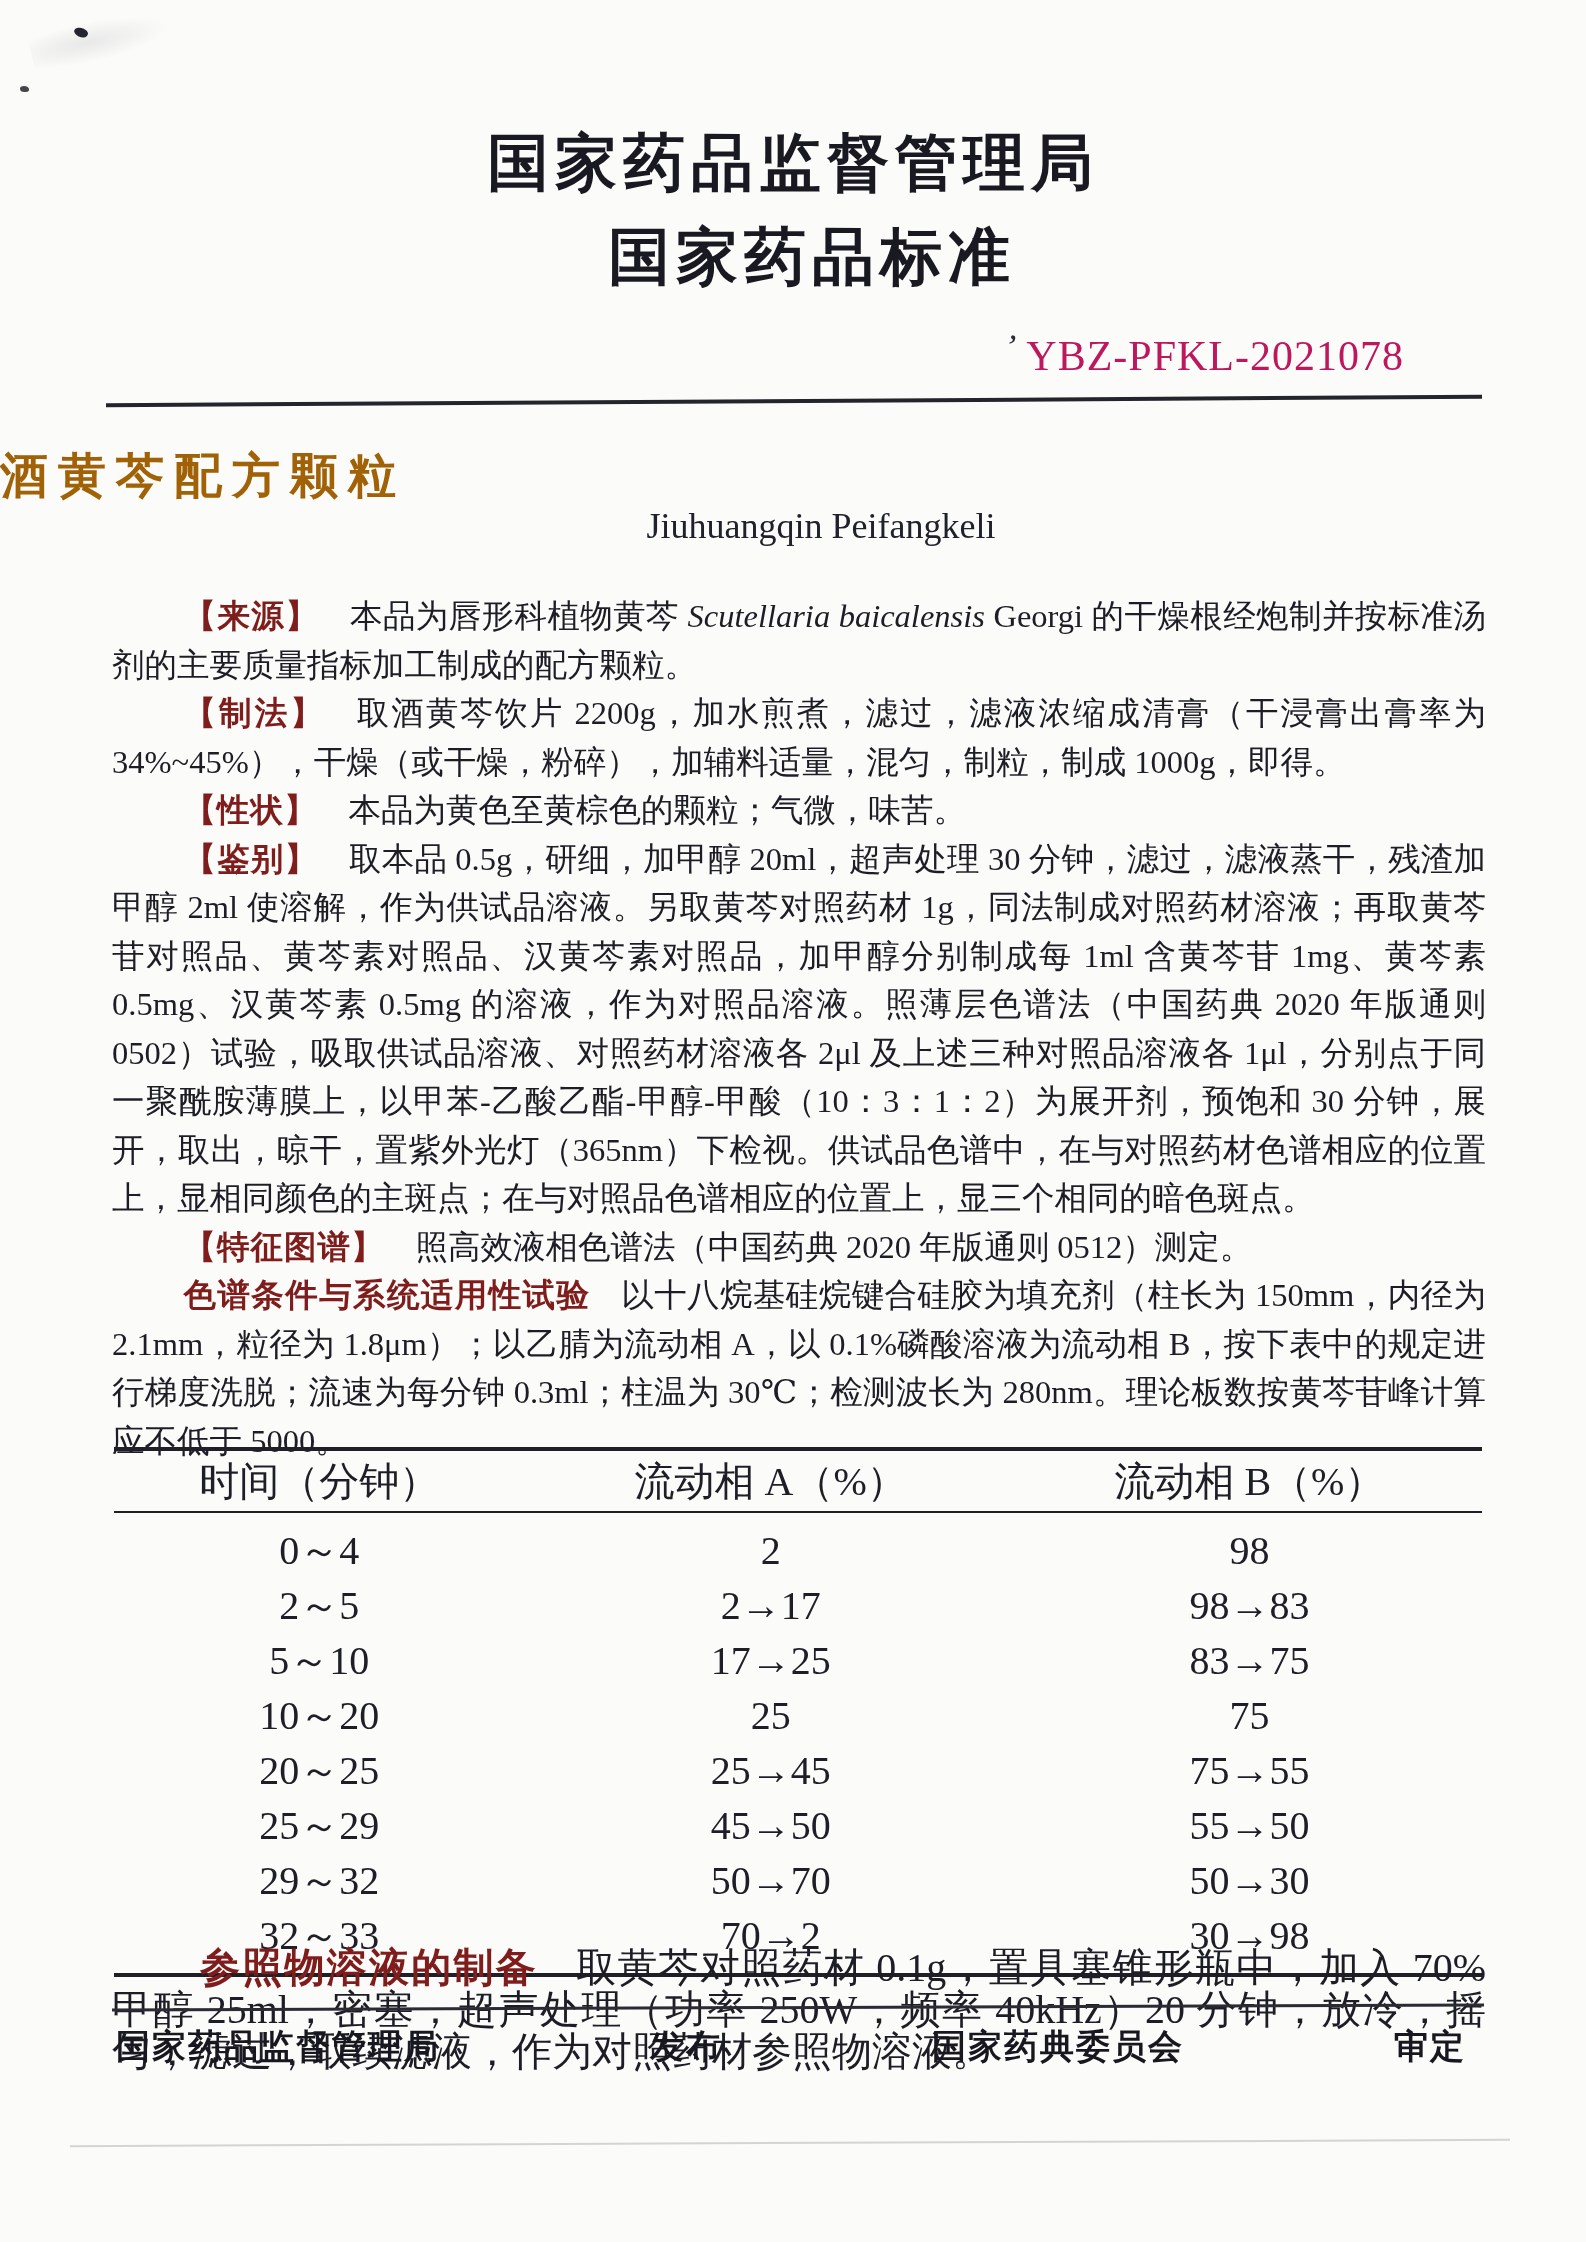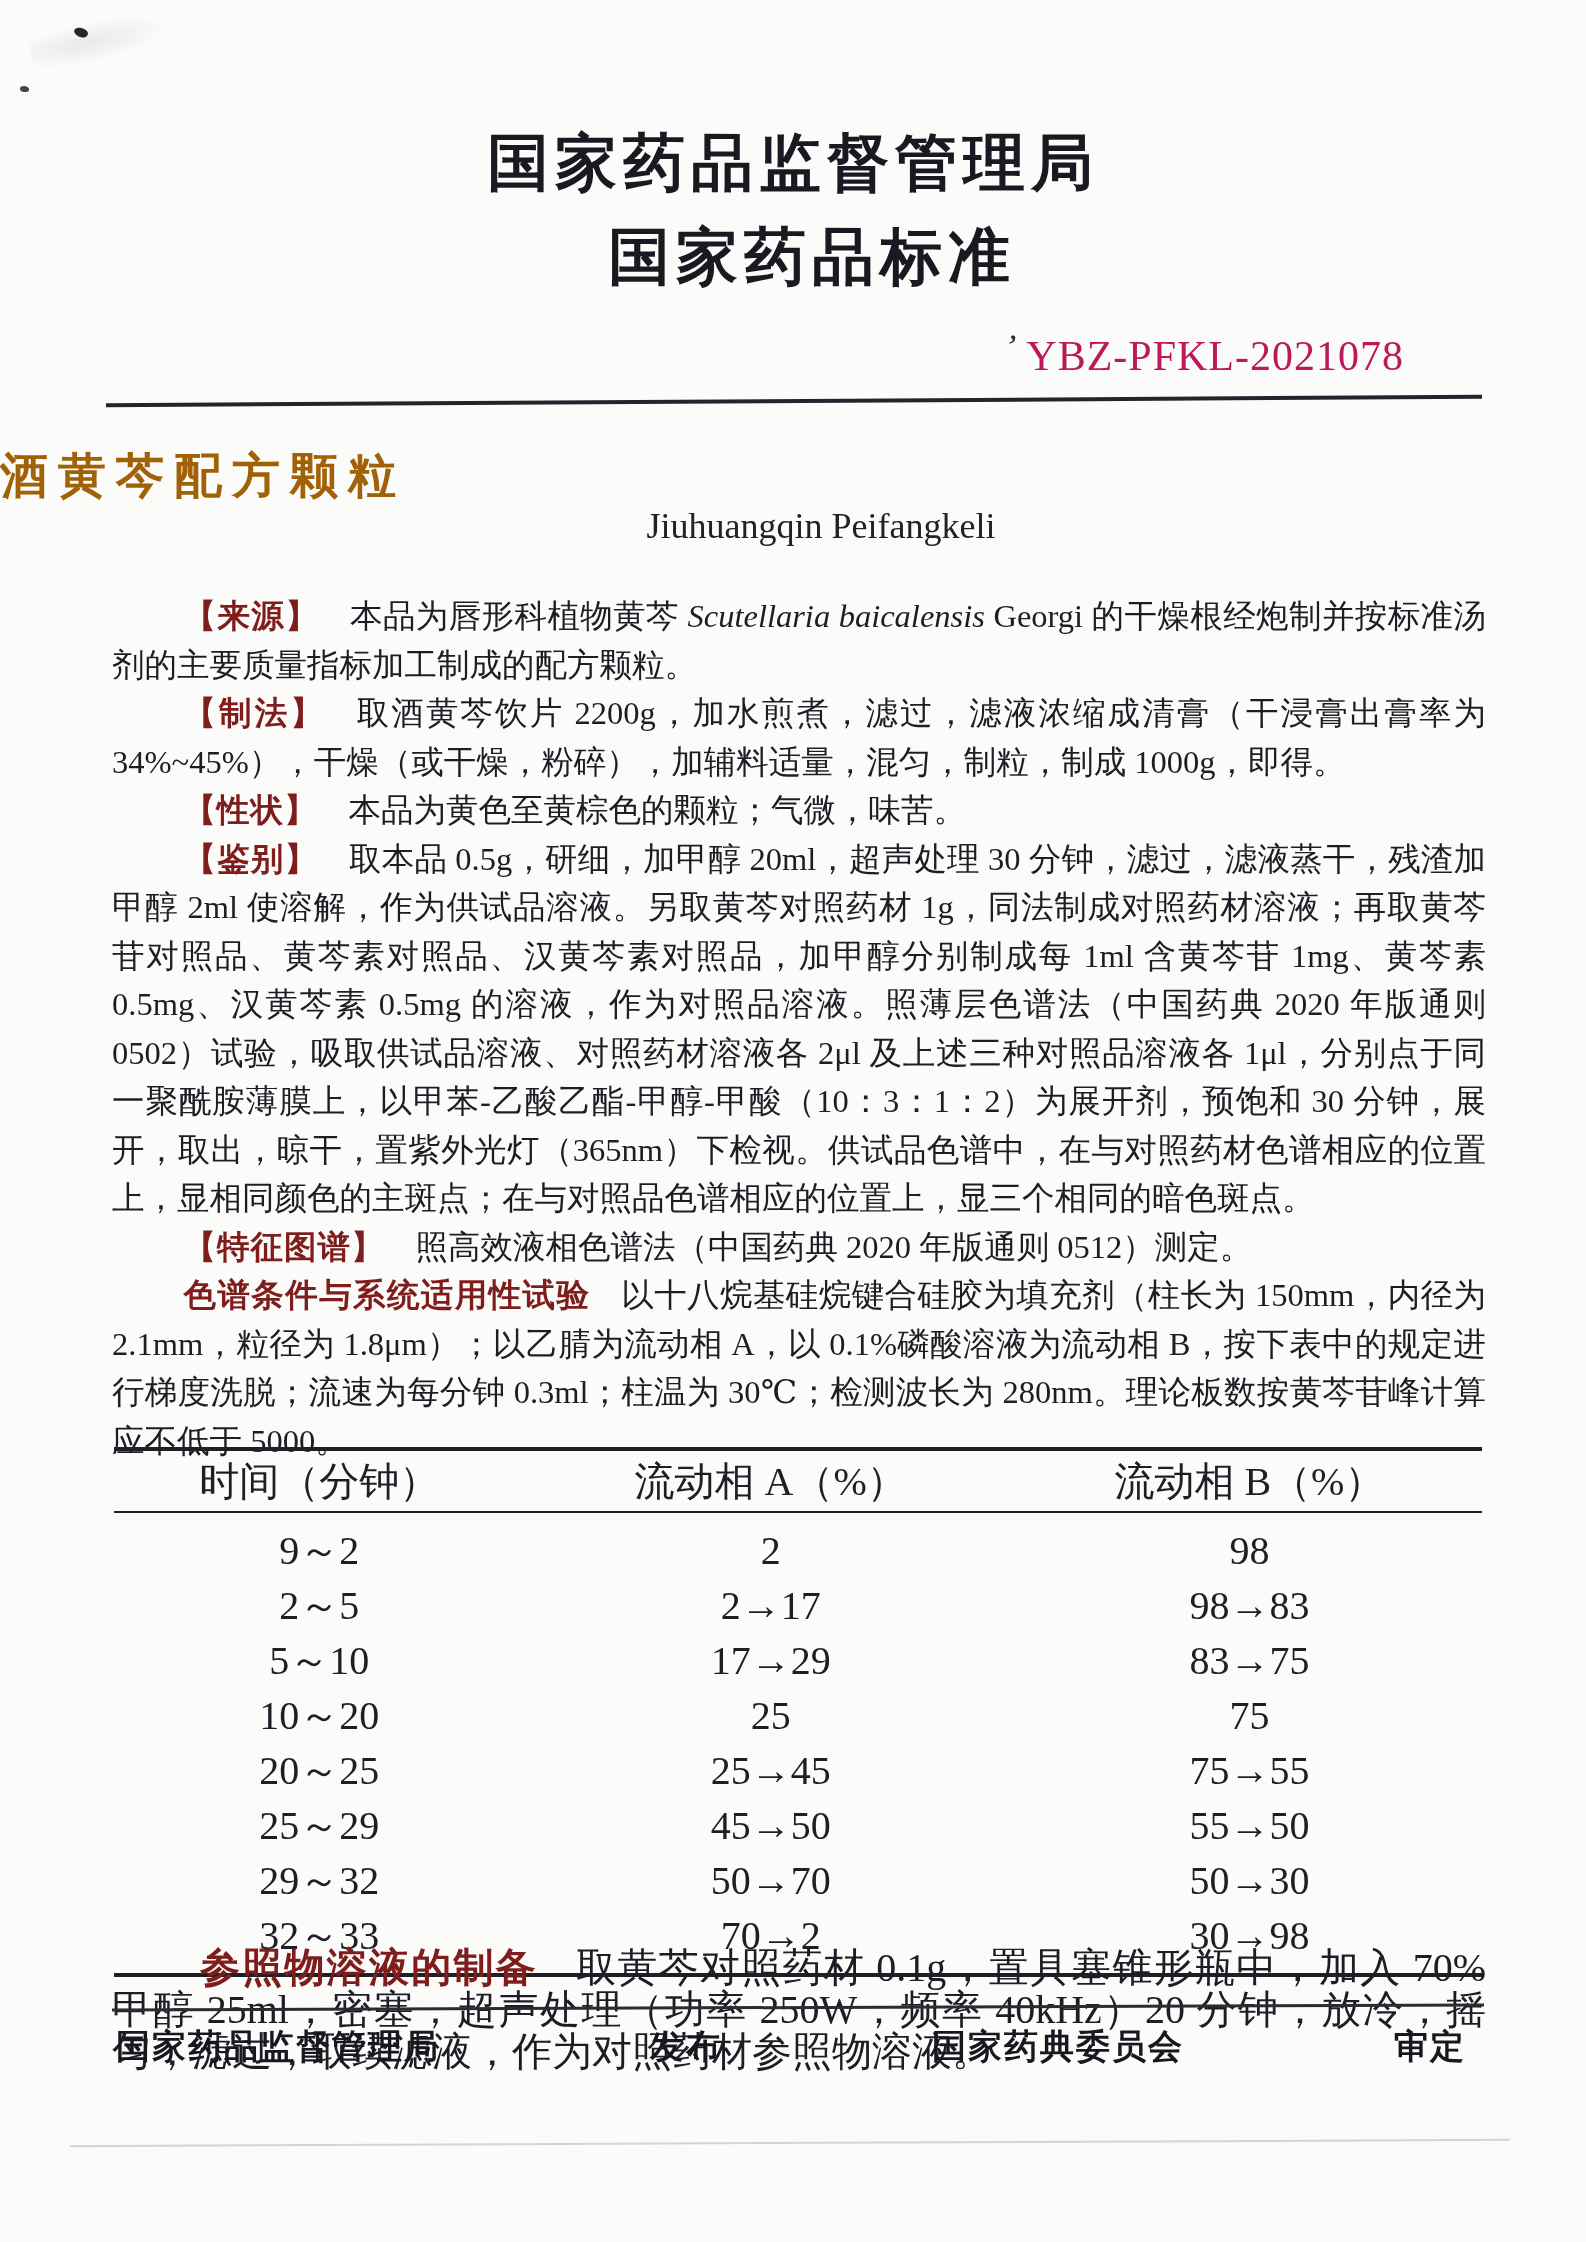--- a/index.html
+++ b/index.html
@@ -136,32 +136,32 @@
   <table class="gradient-table">
     <thead>
       <tr>
         <th class="col-time">时间（分钟）</th>
         <th class="col-a">流动相 A（%）</th>
         <th class="col-b">流动相 B（%）</th>
       </tr>
     </thead>
     <tbody>
       <tr class="first-data">
-        <td>9～2</td>
+        <td>0～4</td>
         <td>2</td>
         <td>98</td>
       </tr>
       <tr>
         <td>2～5</td>
         <td>2→17</td>
         <td>98→83</td>
       </tr>
       <tr>
         <td>5～10</td>
-        <td>17→29</td>
+        <td>17→25</td>
         <td>83→75</td>
       </tr>
       <tr>
         <td>10～20</td>
         <td>25</td>
         <td>75</td>
       </tr>
       <tr>
         <td>20～25</td>
         <td>25→45</td>

